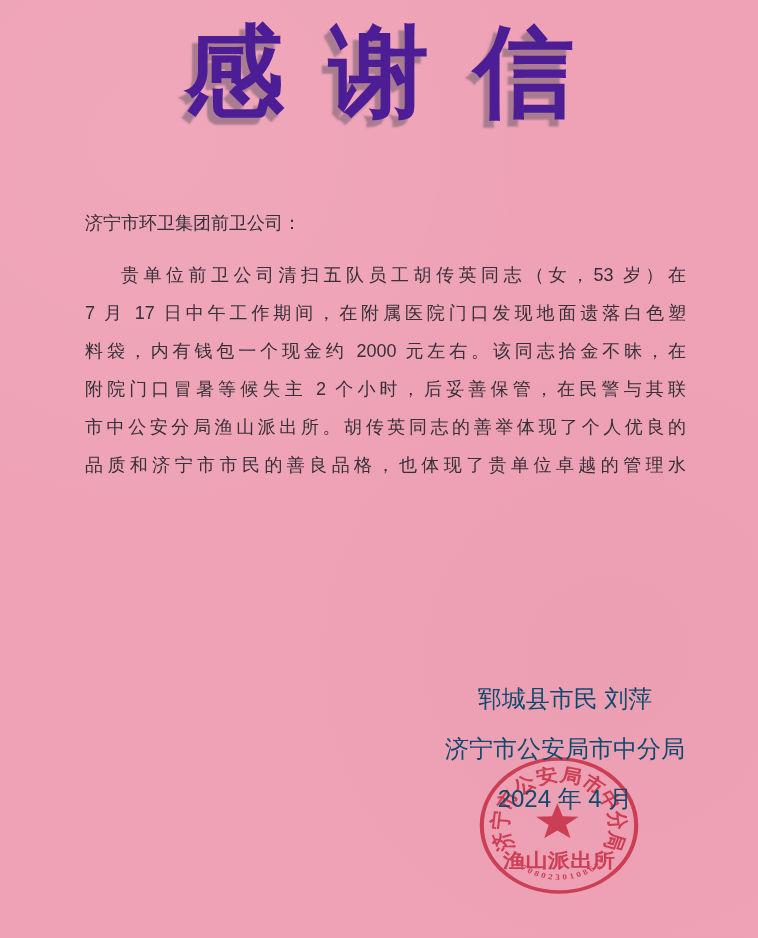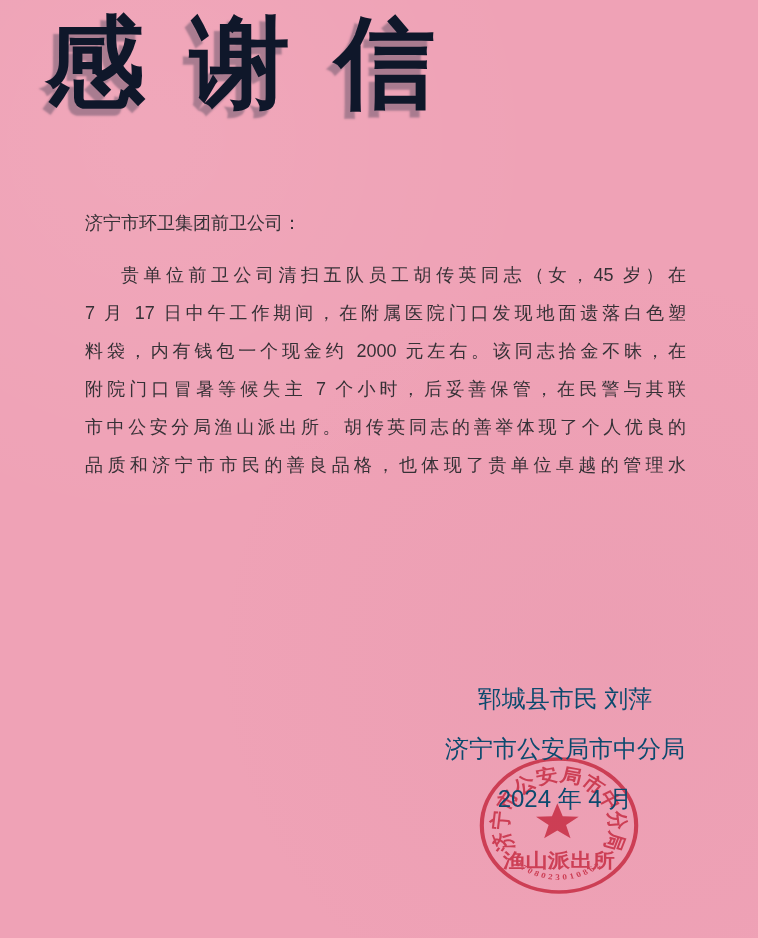--- a/index.html
+++ b/index.html
@@ -18,28 +18,29 @@
     background:
       radial-gradient(circle at 20% 15%, rgba(255,255,255,0.06), transparent 40%),
       radial-gradient(circle at 80% 70%, rgba(180,90,120,0.05), transparent 45%);
     pointer-events: none;
   }
   .title {
     position: absolute;
     top: 16px;
     left: 0;
     width: 100%;
-    font-family: Liberation Mono, monospace;
+    text-align: center;
+    font-family: Liberation Sans, sans-serif;
     font-weight: bold;
     font-size: 100px;
     line-height: 1.1;
     letter-spacing: 45px;
     padding-left: 45px;
     box-sizing: border-box;
-    color: #0f172a;
+    color: #4c1d95;
     text-shadow: -6px 7px 2px rgba(156,116,136,0.85);
   }
   .letter-body {
     position: absolute;
     left: 85px;
     right: 72px;
     top: 204px;
     font-size: 18px;
     line-height: 38px;
     color: #363136;
@@ -86,24 +87,24 @@
 </head>
 <body>
 
 <div class="page">
 
   <div class="title">感谢信</div>
 
   <div class="letter-body">
     <div class="salutation">济宁市环卫集团前卫公司：</div>
     <div class="paragraph">
-      <div class="body-line first">贵单位前卫公司清扫五队员工胡传英同志（女，45 岁）在</div>
+      <div class="body-line first">贵单位前卫公司清扫五队员工胡传英同志（女，53 岁）在</div>
       <div class="body-line">7 月 17 日中午工作期间，在附属医院门口发现地面遗落白色塑</div>
       <div class="body-line">料袋，内有钱包一个现金约 2000 元左右。该同志拾金不昧，在</div>
-      <div class="body-line">附院门口冒暑等候失主 7 个小时，后妥善保管，在民警与其联</div>
+      <div class="body-line">附院门口冒暑等候失主 2 个小时，后妥善保管，在民警与其联</div>
       <div class="body-line">市中公安分局渔山派出所。胡传英同志的善举体现了个人优良的</div>
       <div class="body-line">品质和济宁市市民的善良品格，也体现了贵单位卓越的管理水</div>
     </div>
   </div>
 
   <div class="signature">
     <div>郓城县市民 刘萍</div>
     <div>济宁市公安局市中分局</div>
     <div>2024 年 4 月</div>
   </div>

